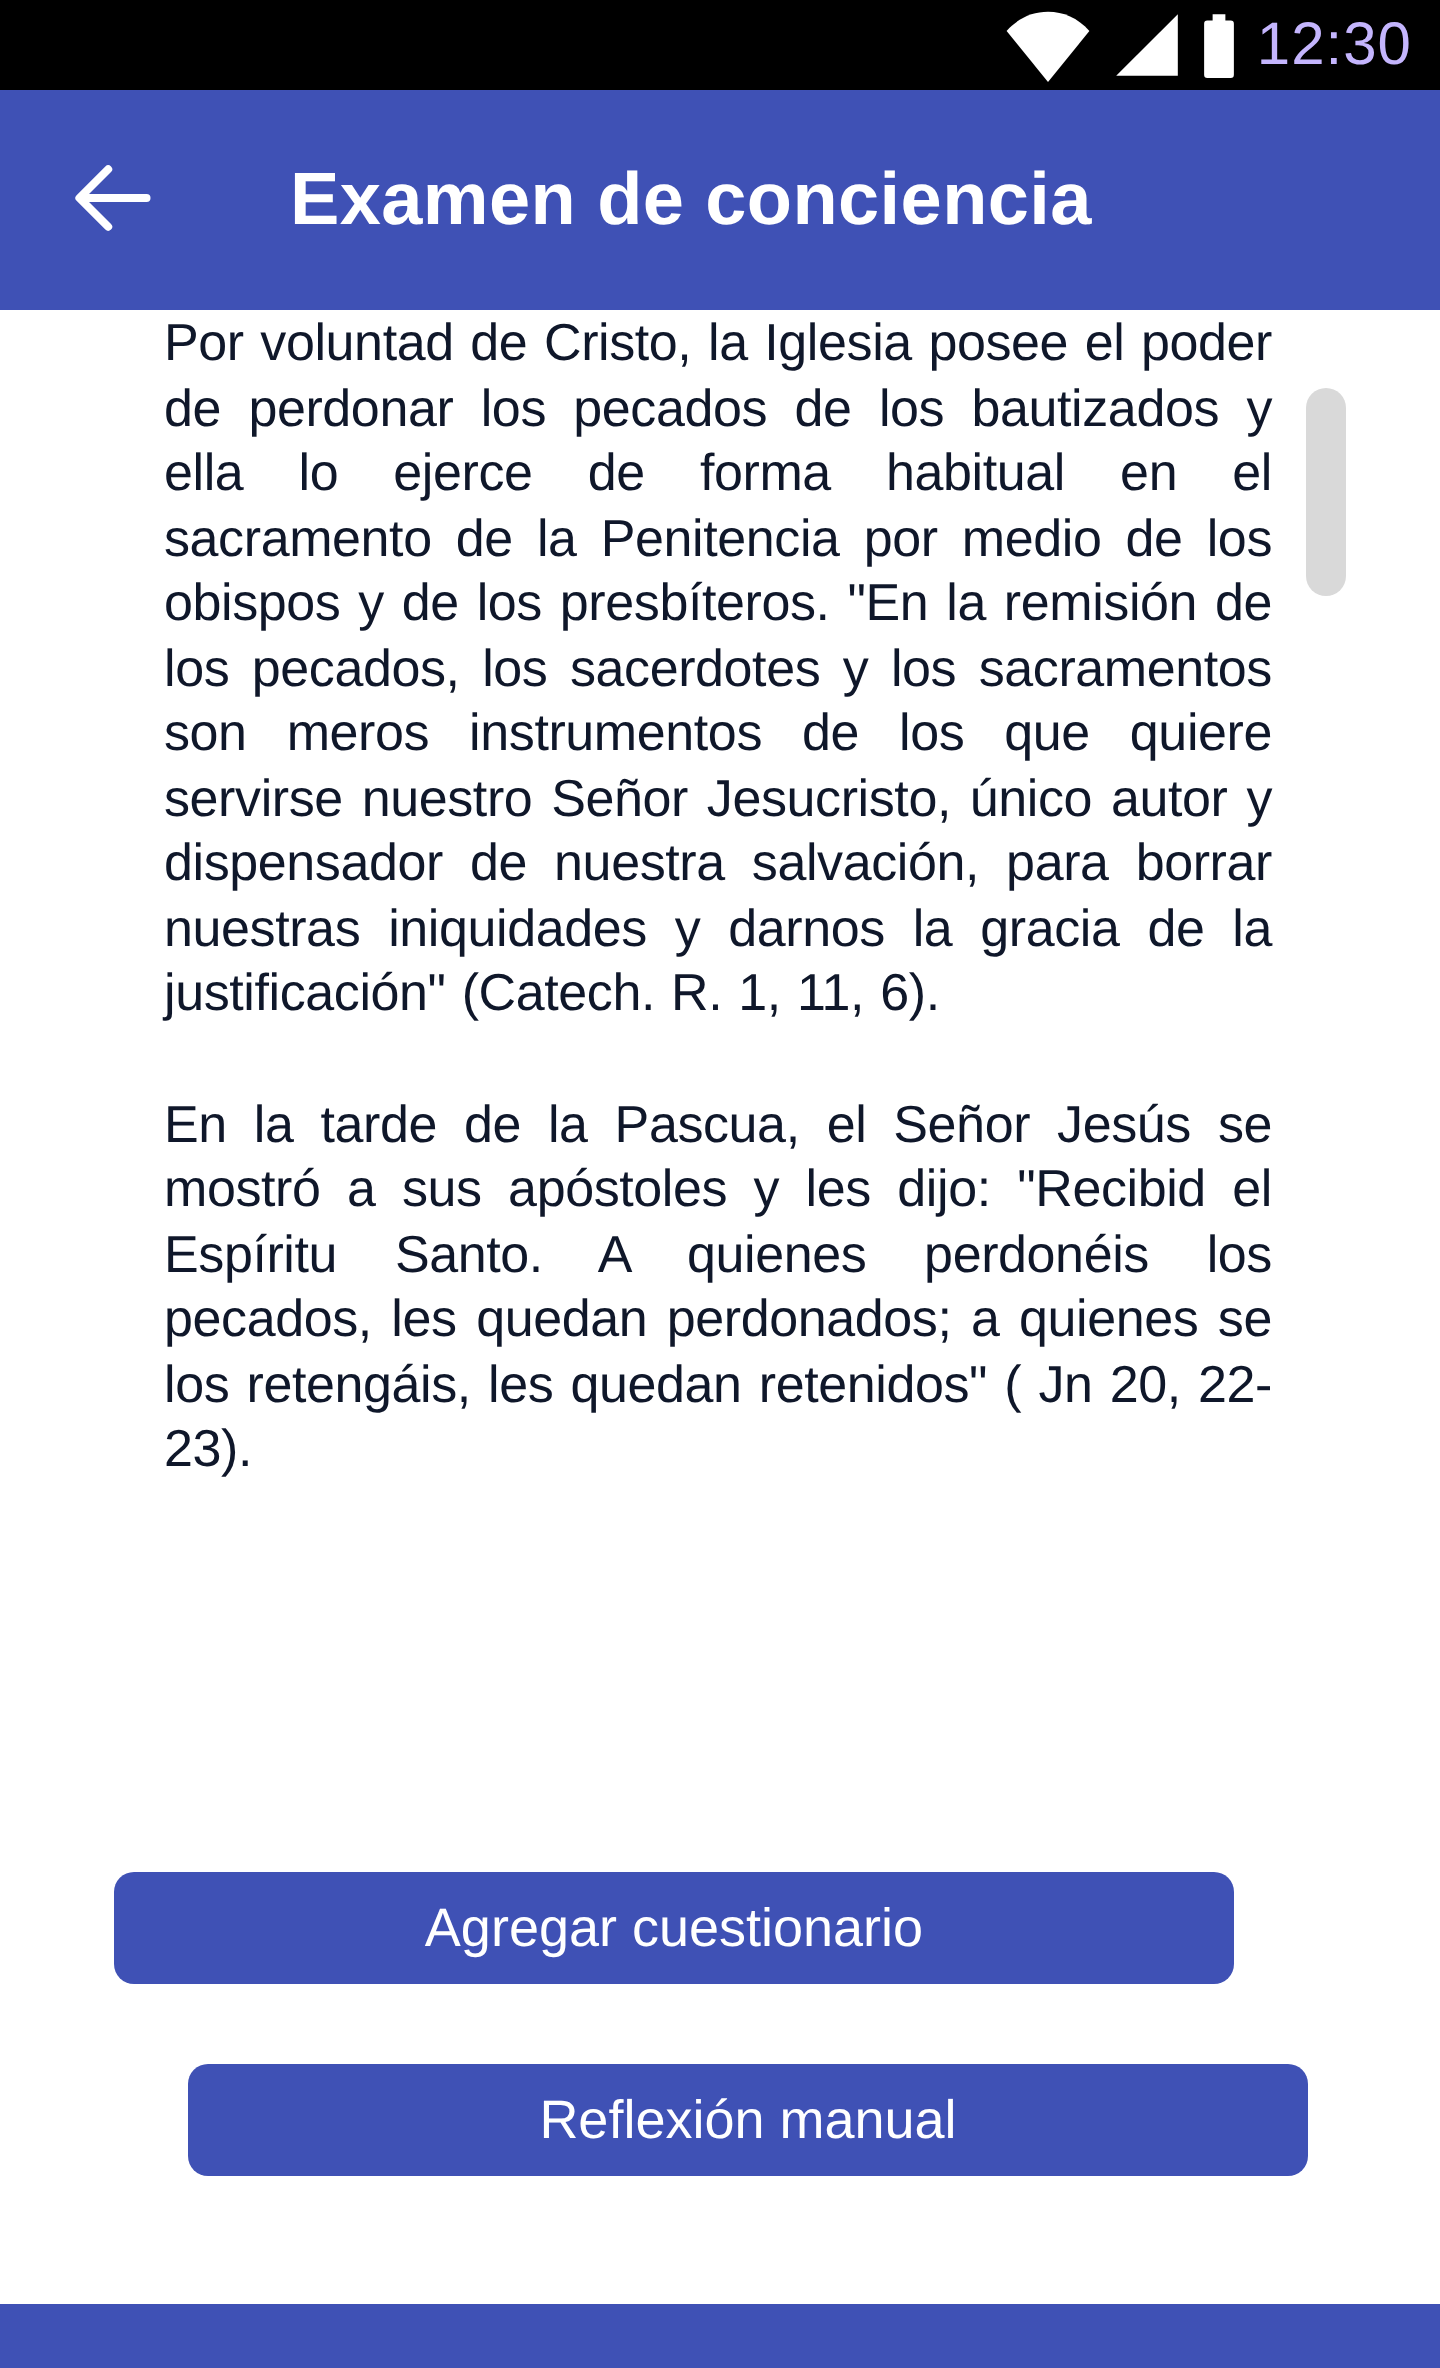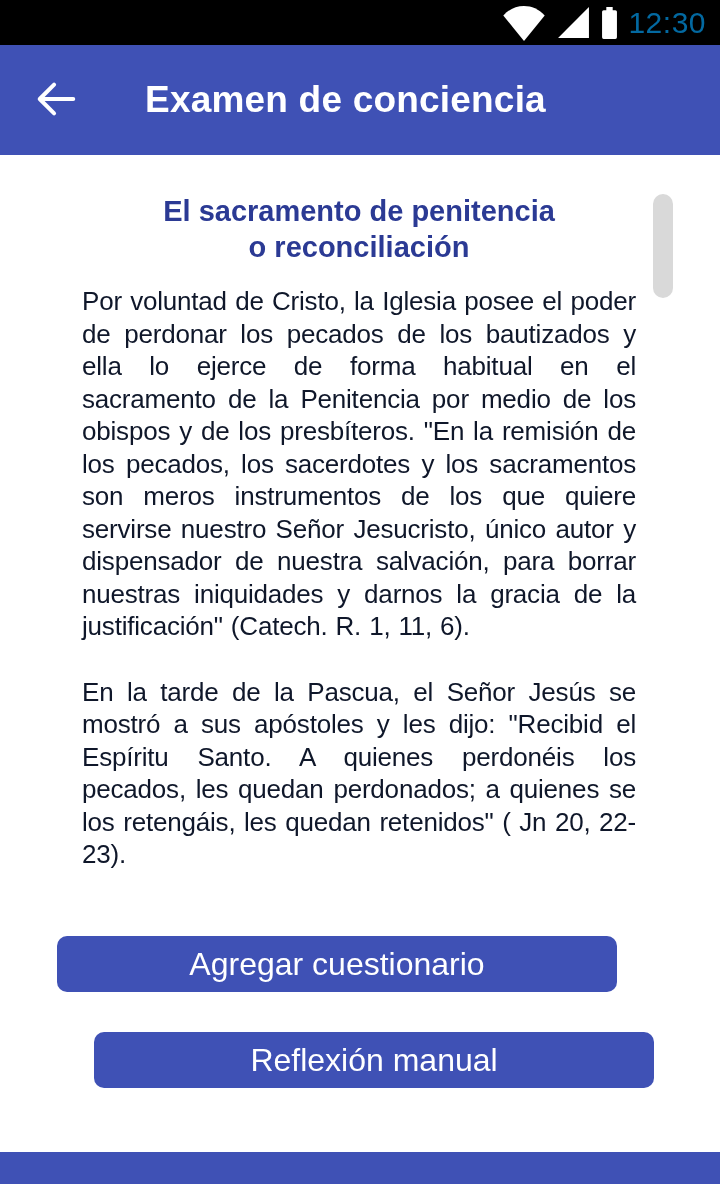--- a/index.html
+++ b/index.html
@@ -15,21 +15,21 @@
 
   
   .status-bar {
     position: absolute; top: 0; left: 0; right: 0; height: 45px;
     background: #000000;
     display: flex; align-items: center; justify-content: flex-end;
     padding-right: 14px;
   }
   .status-icon { display: flex; align-items: center; margin-left: 9px; }
   .status-time {
-    color: #0369a1; font-size: 30px; line-height: 45px;
+    color: #c4b5fd; font-size: 30px; line-height: 45px;
     margin-left: 10px; letter-spacing: 0.5px;
   }
 
   
   .app-bar {
     position: absolute; top: 45px; left: 0; right: 0; height: 118px;
     background: #3F51B5;
   }
   .back-button {
     position: absolute; left: 30px; top: 29px;
@@ -67,21 +67,21 @@
   .scrollbar-thumb {
     position: absolute; top: 39px; right: 47px;
     width: 20px; height: 104px;
     background: #D9D9D9; border-radius: 10px;
   }
 
   
   .action-button {
     position: absolute; left: 57px; width: 560px; height: 56px;
     background: #3F51B5; border: none; border-radius: 10px;
-    color: #ffffff; font-size: 32px;
+    color: #ffffff; font-size: 27px;
     font-family: "Liberation Sans", sans-serif;
     cursor: pointer;
     text-align: center;
   }
   .btn-questionnaire { top: 936px; }
   .btn-reflection { top: 1032px; margin-left: 37px; }
 
   
   .bottom-bar {
     position: absolute; left: 0; right: 0; bottom: 0; height: 32px;
@@ -117,24 +117,20 @@
       <span>
         <svg width="46" height="46" viewBox="0 0 48 48">
           <path d="M42 24 H8 M22 9 L7 24 L22 39" stroke="#ffffff" stroke-width="4.2" fill="none" stroke-linecap="round" stroke-linejoin="round"></path>
         </svg>
       </span>
     </button>
     <div class="app-title">Examen de conciencia</div>
   </div>
 
   <div class="content">
-    <h2 class="article-heading">
-      <span>El sacramento de penitencia</span>
-      <span>o reconciliación</span>
-    </h2>
     <p class="article-para">Por voluntad de Cristo, la Iglesia posee el poder de perdonar los pecados de los bautizados y ella lo ejerce de forma habitual en el sacramento de la Penitencia por medio de los obispos y de los presbíteros. "En la remisión de los pecados, los sacerdotes y los sacramentos son meros instrumentos de los que quiere servirse nuestro Señor Jesucristo, único autor y dispensador de nuestra salvación, para borrar nuestras iniquidades y darnos la gracia de la justificación" (Catech. R. 1, 11, 6).</p>
     <p class="article-para">En la tarde de la Pascua, el Señor Jesús se mostró a sus apóstoles y les dijo: "Recibid el Espíritu Santo. A quienes perdonéis los pecados, les quedan perdonados; a quienes se los retengáis, les quedan retenidos" ( Jn 20, 22-23).</p>
     <div class="scrollbar-thumb"></div>
   </div>
 
   <button class="action-button btn-questionnaire">Agregar cuestionario</button>
   <button class="action-button btn-reflection">Reflexión manual</button>
 
   <div class="bottom-bar"></div>
 

